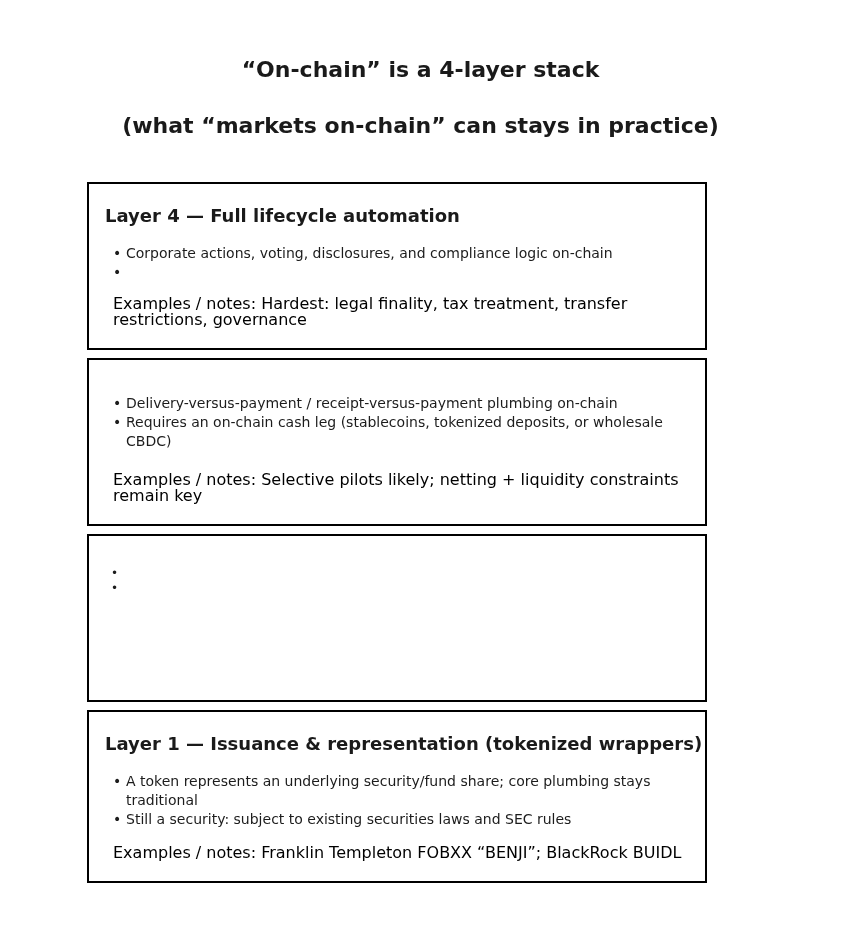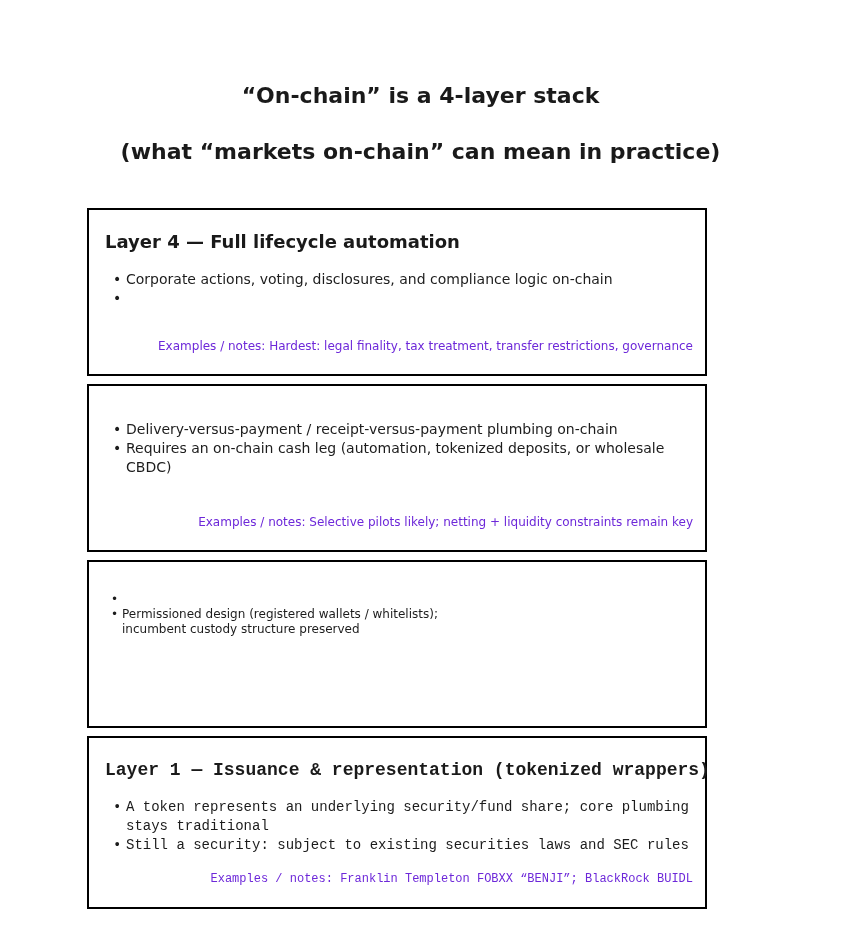--- a/index.html
+++ b/index.html
@@ -9,21 +9,21 @@
     width: 841px;
     height: 942px;
     font-family: "DejaVu Sans", "Liberation Sans", sans-serif;
     color: #111111;
     overflow: hidden;
   }
   .page {
     width: 841px;
     height: 942px;
     box-sizing: border-box;
-    padding-top: 54px;
+    padding-top: 28px;
   }
   .main-title {
     text-align: center;
     font-weight: bold;
     font-size: 22px;
     line-height: 28px;
     color: #1a1a1a;
     white-space: pre-line;
     margin: 0 auto 14px auto;
   }
@@ -35,21 +35,21 @@
     box-sizing: border-box;
     border: 2px solid #000000;
     background: #ffffff;
     width: 620px;
     height: 168px;
     margin-bottom: 8px;
     display: flex;
     flex-direction: column;
     padding: 18px 12px 20px 16px;
   }
-  .layer-box.tall { height: 173px; font-family: Liberation Mono, monospace; }
+  .layer-box.tall { height: 173px; }
   .layer-heading {
     font-weight: bold;
     font-size: 18px;
     line-height: 24px;
     color: #1a1a1a;
     white-space: nowrap;
     margin: 2px 0 0 0;
   }
   .bullet-list {
     margin-top: 16px;
@@ -71,36 +71,35 @@
   }
   .layer-box.small-bullets .bullet-list { margin-top: 12px; padding-left: 6px; }
   .layer-box.small-bullets .bullet {
     font-size: 12px;
     line-height: 15px;
   }
   .layer-box.small-bullets .bullet .marker { width: 11px; }
   .notes {
     margin-top: auto;
     padding-left: 8px;
-    font-size: 12px;
+    font-size: 16px;
     line-height: 16px;
-    color: #6d28d9;
+    color: #000000;
     white-space: pre-line;
-    text-align: right;
   }
   .layer-box.small-bullets .notes { padding-left: 6px; margin-top: 8px; }
 </style>
 </head>
 <body>
 
 <div class="page">
 
   <div class="main-title">
     <div>“On-chain” is a 4-layer stack</div>
-    <div>(what “markets on-chain” can mean in practice)</div>
+    <div>(what “markets on-chain” can stays in practice)</div>
   </div>
 
   <div class="stack">
 
     <div class="layer-box">
       <div class="layer-heading">Layer 4 — Full lifecycle automation</div>
       <div class="bullet-list">
         <div class="bullet">
           <span class="marker">•</span>
           <span class="bullet-text">Corporate actions, voting, disclosures, and compliance logic on-chain</span>
@@ -113,35 +112,33 @@
     </div>
 
     <div class="layer-box">
       <div class="bullet-list">
         <div class="bullet">
           <span class="marker">•</span>
           <span class="bullet-text">Delivery-versus-payment / receipt-versus-payment plumbing on-chain</span>
         </div>
         <div class="bullet">
           <span class="marker">•</span>
-          <span class="bullet-text">Requires an on-chain cash leg (automation, tokenized deposits, or wholesale CBDC)</span>
+          <span class="bullet-text">Requires an on-chain cash leg (stablecoins, tokenized deposits, or wholesale CBDC)</span>
         </div>
       </div>
       <div class="notes">Examples / notes: Selective pilots likely; netting + liquidity constraints remain key</div>
     </div>
 
     <div class="layer-box small-bullets">
       <div class="bullet-list">
         <div class="bullet">
           <span class="marker">•</span>
         </div>
         <div class="bullet">
           <span class="marker">•</span>
-          <span class="bullet-text">Permissioned design (registered wallets / whitelists);
-incumbent custody structure preserved</span>
         </div>
       </div>
     </div>
 
     <div class="layer-box tall">
       <div class="layer-heading">Layer 1 — Issuance &amp; representation (tokenized wrappers)</div>
       <div class="bullet-list">
         <div class="bullet">
           <span class="marker">•</span>
           <span class="bullet-text">A token represents an underlying security/fund share; core plumbing stays traditional</span>

